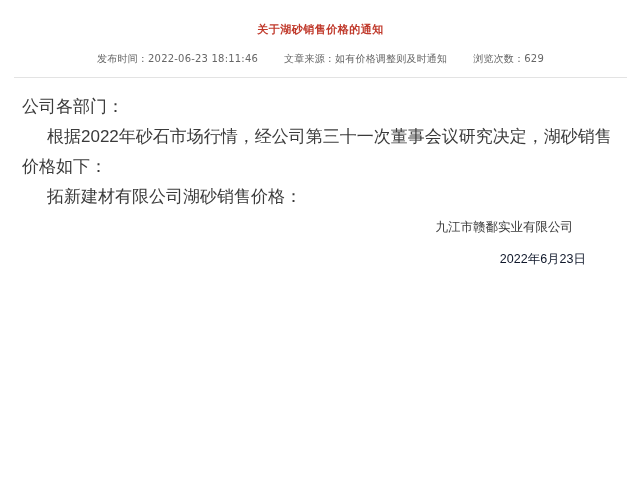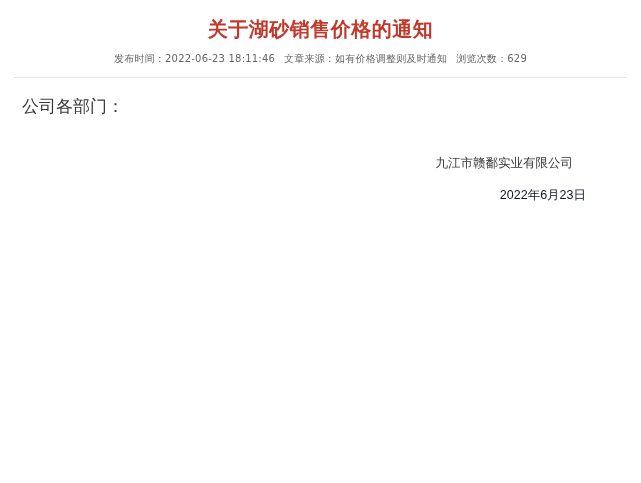--- a/index.html
+++ b/index.html
@@ -16,32 +16,32 @@
   }
   .page {
     width: 641px;
     height: 483px;
     box-sizing: border-box;
     position: relative;
   }
   .doc-title {
     text-align: center;
     color: #c0392b;
-    font-size: 20px;
+    font-size: 11px;
     font-weight: bold;
     letter-spacing: 0.5px;
     padding-top: 18px;
     padding-bottom: 0;
     line-height: 22px;
   }
   .meta-bar {
     display: flex;
     justify-content: center;
     align-items: center;
-    gap: 9px;
+    gap: 26px;
     margin-top: 12px;
     font-size: 10px;
     color: #666666;
     font-family: "DejaVu Sans", sans-serif;
     letter-spacing: 0.2px;
   }
   .meta-item {
     white-space: nowrap;
   }
   .divider {
@@ -63,21 +63,20 @@
     text-indent: 0;
   }
   .para.indent {
     text-indent: 25px;
   }
   .para.block {
     text-indent: 25px;
     line-height: 26px;
   }
   .sign-block {
-    margin-top: 26px;
     padding-right: 68px;
     text-align: right;
     font-size: 12.5px;
     line-height: 30px;
     color: #3a3a3a;
   }
   .sign-date {
     padding-right: 55px;
     text-align: right;
     font-size: 12.5px;
@@ -96,18 +95,20 @@
   <div class="meta-bar">
     <span class="meta-item">发布时间：2022-06-23 18:11:46</span>
     <span class="meta-item">文章来源：如有价格调整则及时通知</span>
     <span class="meta-item">浏览次数：629</span>
   </div>
 
   <div class="divider"></div>
 
   <div class="body-content">
     <p class="para">公司各部门：</p>
+    <p class="para indent">根据2022年砂石市场行情，经公司第三十一次董事会议研究决定，湖砂销售价格如下：</p>
+    <p class="para indent">拓新建材有限公司湖砂销售价格：</p>
   </div>
 
   <div class="sign-block">九江市赣鄱实业有限公司</div>
   <div class="sign-date">2022年6月23日</div>
 
 </div>
 
 </body></html>

